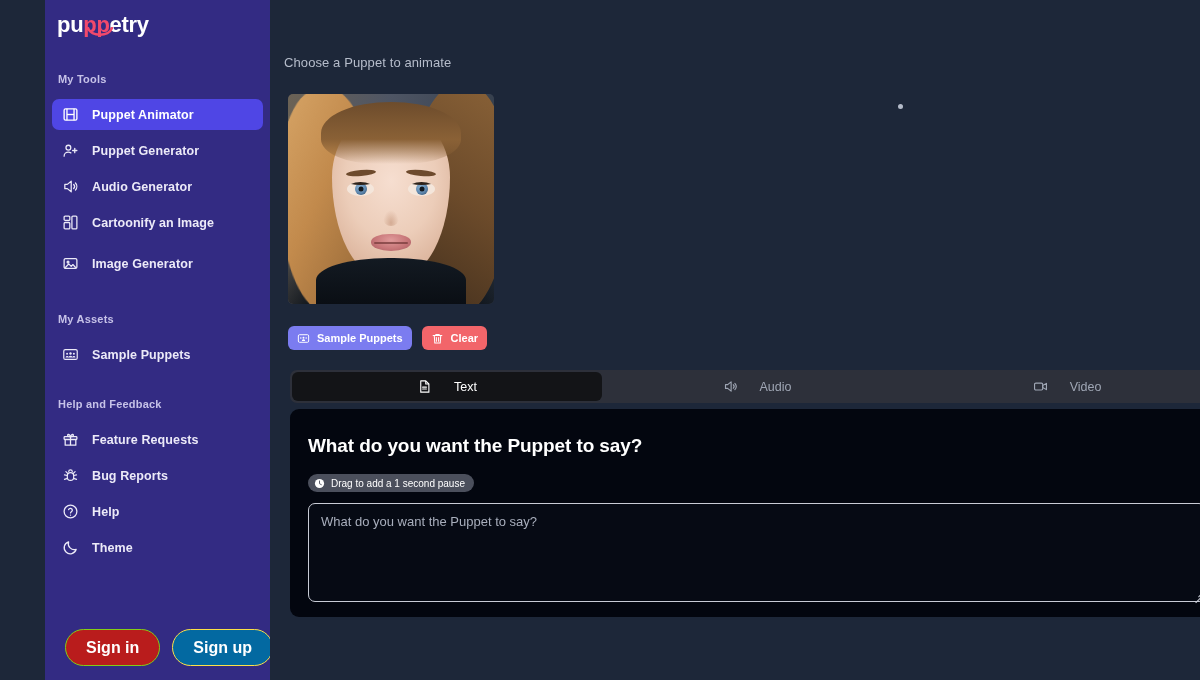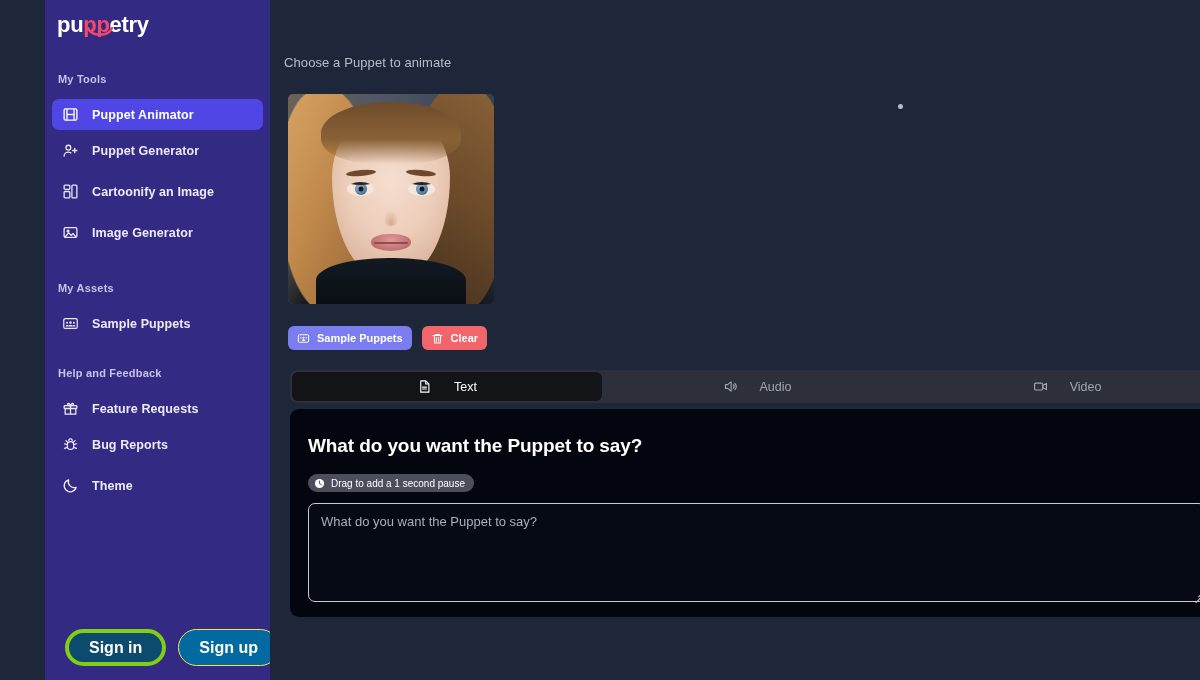--- a/index.html
+++ b/index.html
@@ -57,21 +57,21 @@
   .auth-row {
     position: absolute; left: 20px; bottom: 14px;
     display: flex; gap: 12px; align-items: center;
   }
   .btn-pill {
     border-radius: 22px; height: 37px; padding: 0 20px;
     display: flex; align-items: center; justify-content: center;
     font-size: 16px; font-weight: 700; color: #ffffff; cursor: pointer;
     white-space: nowrap;
   }
-  .btn-signin { background: #0c4a6e; border: 4px solid #84cc16; }
+  .btn-signin { background: #b91c1c; border: 1px solid #84cc16; }
   .btn-signup { background: #0369a1; border: 1px solid #fde047; }
 
   
   .main {
     flex: 1 1 auto; height: 680px; background: #1d2739;
     padding: 47px 20px 0 14px; position: relative; overflow: hidden;
   }
   .h1 {
     font-size: 30px; font-weight: 700; color: #ffffff;
     letter-spacing: -0.3px; line-height: 38px;
@@ -245,20 +245,30 @@
             <circle cx="9" cy="8" r="3.4"></circle>
             <path d="M3 20c0-3.4 2.8-5.6 6-5.6 1.3 0 2.5.35 3.5 1"></path>
             <line x1="18" y1="9" x2="18" y2="15"></line>
               <line x1="15" y1="12" x2="21" y2="12"></line>
           </svg>
         </span>
         <span>Puppet Generator</span>
       </div>
 
       <div style="height:5px"></div>
+      <div class="nav-item">
+        <span class="ic">
+          <svg width="17" height="17" viewBox="0 0 24 24" fill="none" stroke="#eceaf8" stroke-width="1.8" stroke-linejoin="round" stroke-linecap="round">
+            <path d="M4 9v6h3.5L13 19.5v-15L7.5 9H4z"></path>
+            <path d="M16.5 9.2a4 4 0 010 5.6"></path>
+            <path d="M19 7a7.5 7.5 0 010 10"></path>
+          </svg>
+        </span>
+        <span>Audio Generator</span>
+      </div>
 
       <div style="height:5px"></div>
       <div class="nav-item">
         <span class="ic">
           <svg width="17" height="17" viewBox="0 0 24 24" fill="none" stroke="#eceaf8" stroke-width="1.8">
             <rect x="3" y="3" width="8" height="6" rx="1.4"></rect>
             <rect x="3" y="12" width="8" height="9" rx="1.4"></rect>
             <rect x="14" y="3" width="7" height="18" rx="1.4"></rect>
           </svg>
         </span>
@@ -329,20 +339,30 @@
             <line x1="3.5" y1="17.5" x2="7.5" y2="16"></line>
               <line x1="20.5" y1="17.5" x2="16.5" y2="16"></line>
             <line x1="5.5" y1="6.5" x2="8" y2="9"></line>
               <line x1="18.5" y1="6.5" x2="16" y2="9"></line>
           </svg>
         </span>
         <span>Bug Reports</span>
       </div>
 
       <div style="height:5px"></div>
+      <div class="nav-item">
+        <span class="ic">
+          <svg width="17" height="17" viewBox="0 0 24 24" fill="none" stroke="#eceaf8" stroke-width="1.8" stroke-linecap="round">
+            <circle cx="12" cy="12" r="9"></circle>
+            <path d="M9.4 9.3a2.7 2.7 0 015.2.9c0 1.8-2.6 2.2-2.6 3.8"></path>
+            <circle cx="12" cy="17.2" r="0.9" fill="#eceaf8" stroke="none"></circle>
+          </svg>
+        </span>
+        <span>Help</span>
+      </div>
 
       <div style="height:5px"></div>
       <div class="nav-item">
         <span class="ic">
           <svg width="17" height="17" viewBox="0 0 24 24" fill="none" stroke="#eceaf8" stroke-width="1.8" stroke-linejoin="round">
             <path d="M20 14.5A8.4 8.4 0 019.3 4 8.6 8.6 0 1020 14.5z"></path>
           </svg>
         </span>
         <span>Theme</span>
       </div>

